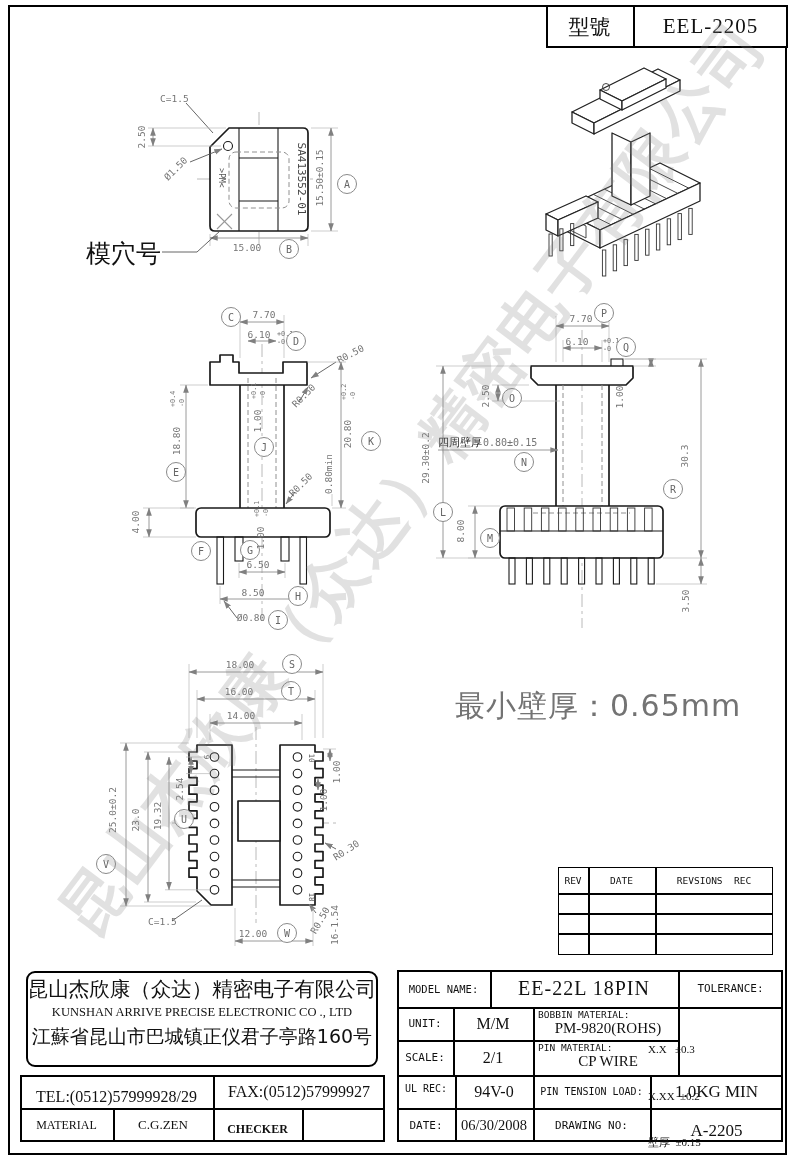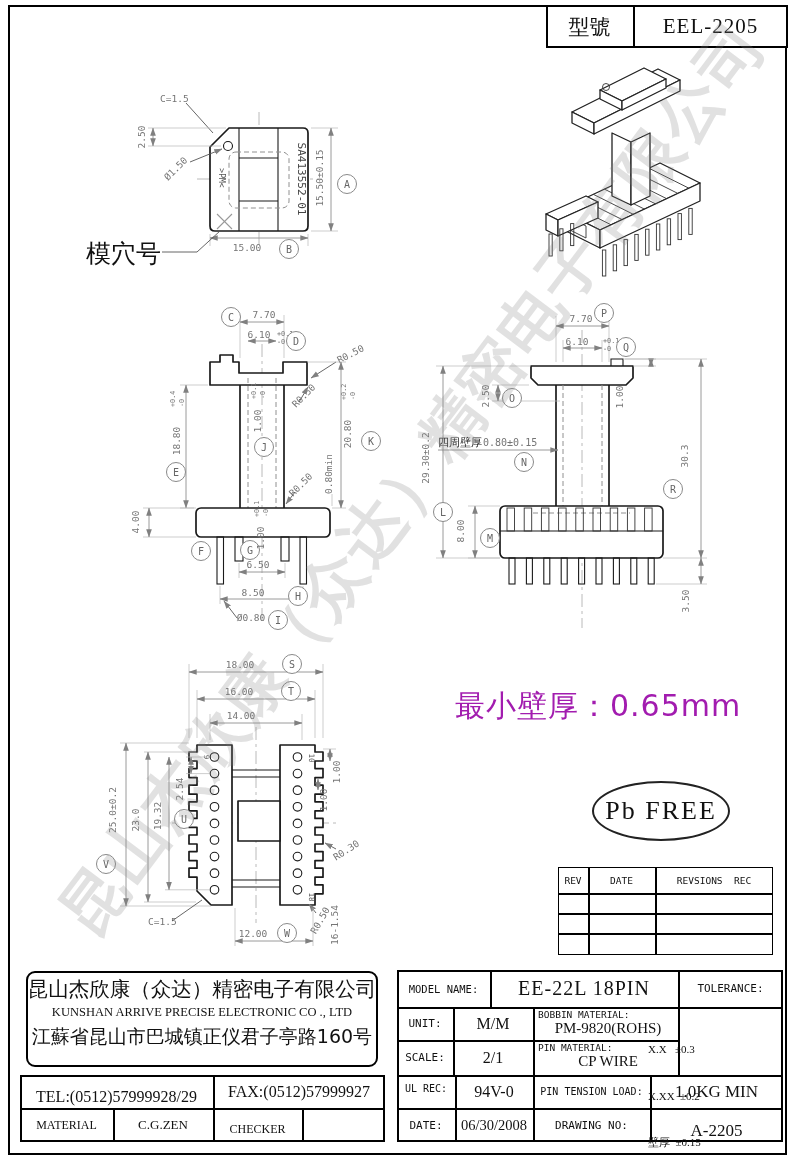--- a/index.html
+++ b/index.html
@@ -9,21 +9,21 @@
   .frame{border:2px solid #000;}
   .hl{position:absolute;height:2px;background:#000;}
   .vl{position:absolute;width:2px;background:#000;}
   .cell{position:absolute;display:flex;align-items:center;justify-content:center;
         box-sizing:border-box;white-space:nowrap;}
   .serif{font-family:"Liberation Serif",serif;}
   .mono{font-family:"DejaVu Sans Mono",monospace;}
   .watermark{position:absolute;left:40px;top:900px;transform:rotate(-53deg);transform-origin:0 0;
              font-size:64px;font-weight:700;letter-spacing:2px;white-space:nowrap;
              color:rgba(128,128,128,0.24);z-index:6;pointer-events:none;}
-  .rednote{position:absolute;left:455px;top:686px;font-size:30px;color:#a21caf;
+  .rednote{position:absolute;left:455px;top:686px;font-size:30px;color:#737373;
            letter-spacing:1px;z-index:4;}
   .pbfree{position:absolute;left:592px;top:781px;width:134px;height:56px;border:2px solid #222;
           border-radius:50%;display:flex;align-items:center;justify-content:center;
           font-family:"Liberation Serif",serif;font-size:26px;letter-spacing:2px;z-index:4;}
   svg{position:absolute;overflow:visible;}
   
   .p1{stroke:#1a1a1a;stroke-width:1.7;fill:none;stroke-linejoin:round;}
   .p1f{stroke:#1a1a1a;stroke-width:1.7;fill:#fff;stroke-linejoin:round;}
   .p2{stroke:#1a1a1a;stroke-width:1.1;fill:none;}
   .p3{stroke:#222;stroke-width:1.3;fill:#fff;stroke-linejoin:round;}
@@ -482,23 +482,20 @@
       <text class="dt" x="253" y="937">12.00</text>
       <g>
         <circle class="bc" cx="287" cy="933" r="9.5"></circle>
           <text class="bt" x="287" y="933">W</text>
       </g>
     </g>
   </svg>
 
   <div class="rednote">最小壁厚：0.65mm</div>
 
-  <div class="pbfree">
-    <span>Pb FREE</span>
-  </div>
 
   <div>
     <div class="abs" style="left:558px;top:867px;width:215px;height:88px;border:1.5px solid #000;"></div>
     <div class="vl" style="left:588px;top:867px;height:88px;width:1.5px;"></div>
     <div class="vl" style="left:655px;top:867px;height:88px;width:1.5px;"></div>
     <div class="hl" style="left:558px;top:893px;width:215px;height:1.5px;"></div>
     <div class="hl" style="left:558px;top:913px;width:215px;height:1.5px;"></div>
     <div class="hl" style="left:558px;top:933px;width:215px;height:1.5px;"></div>
     <div class="cell mono" style="left:558px;top:867px;width:30px;height:26px;font-size:9.5px;">REV</div>
     <div class="cell mono" style="left:588px;top:867px;width:67px;height:26px;font-size:9.5px;">DATE</div>
@@ -514,21 +511,21 @@
 
     <div class="abs frame" style="left:20px;top:1075px;width:365px;height:67px;"></div>
     <div class="vl" style="left:213px;top:1075px;height:67px;"></div>
     <div class="hl" style="left:20px;top:1108px;width:365px;"></div>
     <div class="vl" style="left:113px;top:1108px;height:34px;"></div>
     <div class="vl" style="left:302px;top:1108px;height:34px;"></div>
     <div class="cell serif" style="left:20px;top:1075px;width:193px;height:43px;font-size:16px;">TEL:(0512)57999928/29</div>
     <div class="cell serif" style="left:213px;top:1075px;width:172px;height:33px;font-size:16px;">FAX:(0512)57999927</div>
     <div class="cell serif" style="left:20px;top:1108px;width:93px;height:34px;font-size:12px;">MATERIAL</div>
     <div class="cell serif" style="left:113px;top:1108px;width:100px;height:34px;font-size:13px;">C.G.ZEN</div>
-    <div class="cell serif" style="left:213px;top:1108px;width:89px;height:42px;font-size:12px;">CHECKER</div>
+    <div class="cell serif" style="left:213px;top:1108px;width:89px;height:42px;font-size:12px;font-weight:bold;">CHECKER</div>
     <div class="cell serif" style="left:302px;top:1108px;width:83px;height:34px;font-size:12px;"></div>
 
     <div class="abs frame" style="left:397px;top:970px;width:386px;height:172px;"></div>
     <div class="hl" style="left:397px;top:1007px;width:386px;"></div>
     <div class="hl" style="left:397px;top:1040px;width:281px;"></div>
     <div class="hl" style="left:397px;top:1075px;width:386px;"></div>
     <div class="hl" style="left:397px;top:1108px;width:386px;"></div>
     <div class="vl" style="left:490px;top:970px;height:37px;"></div>
     <div class="vl" style="left:678px;top:970px;height:105px;"></div>
     <div class="vl" style="left:453px;top:1007px;height:68px;"></div>

